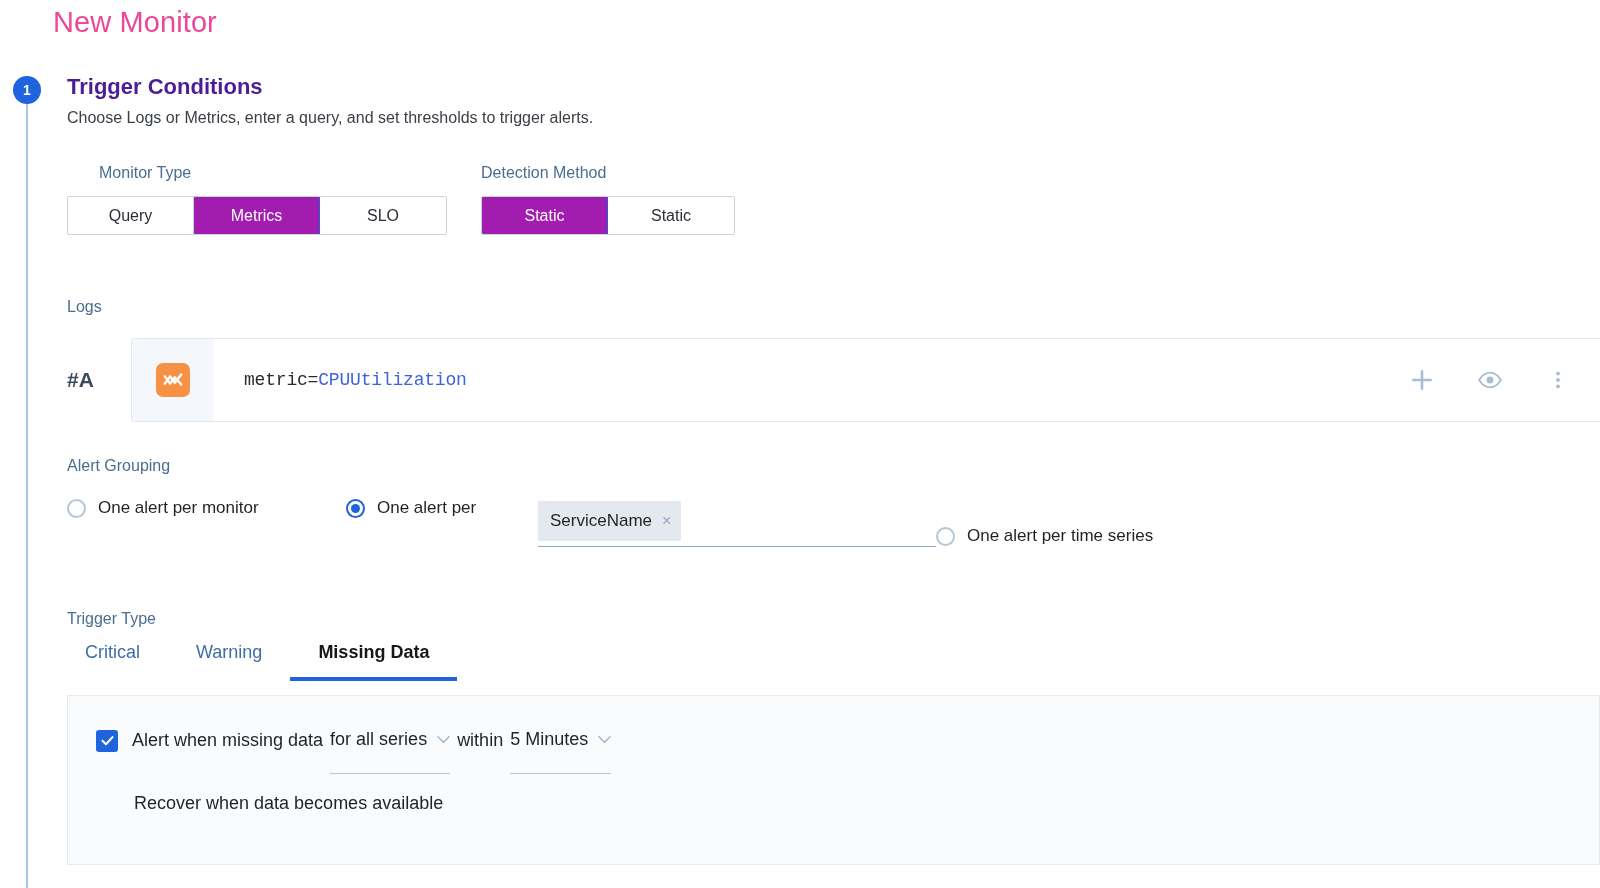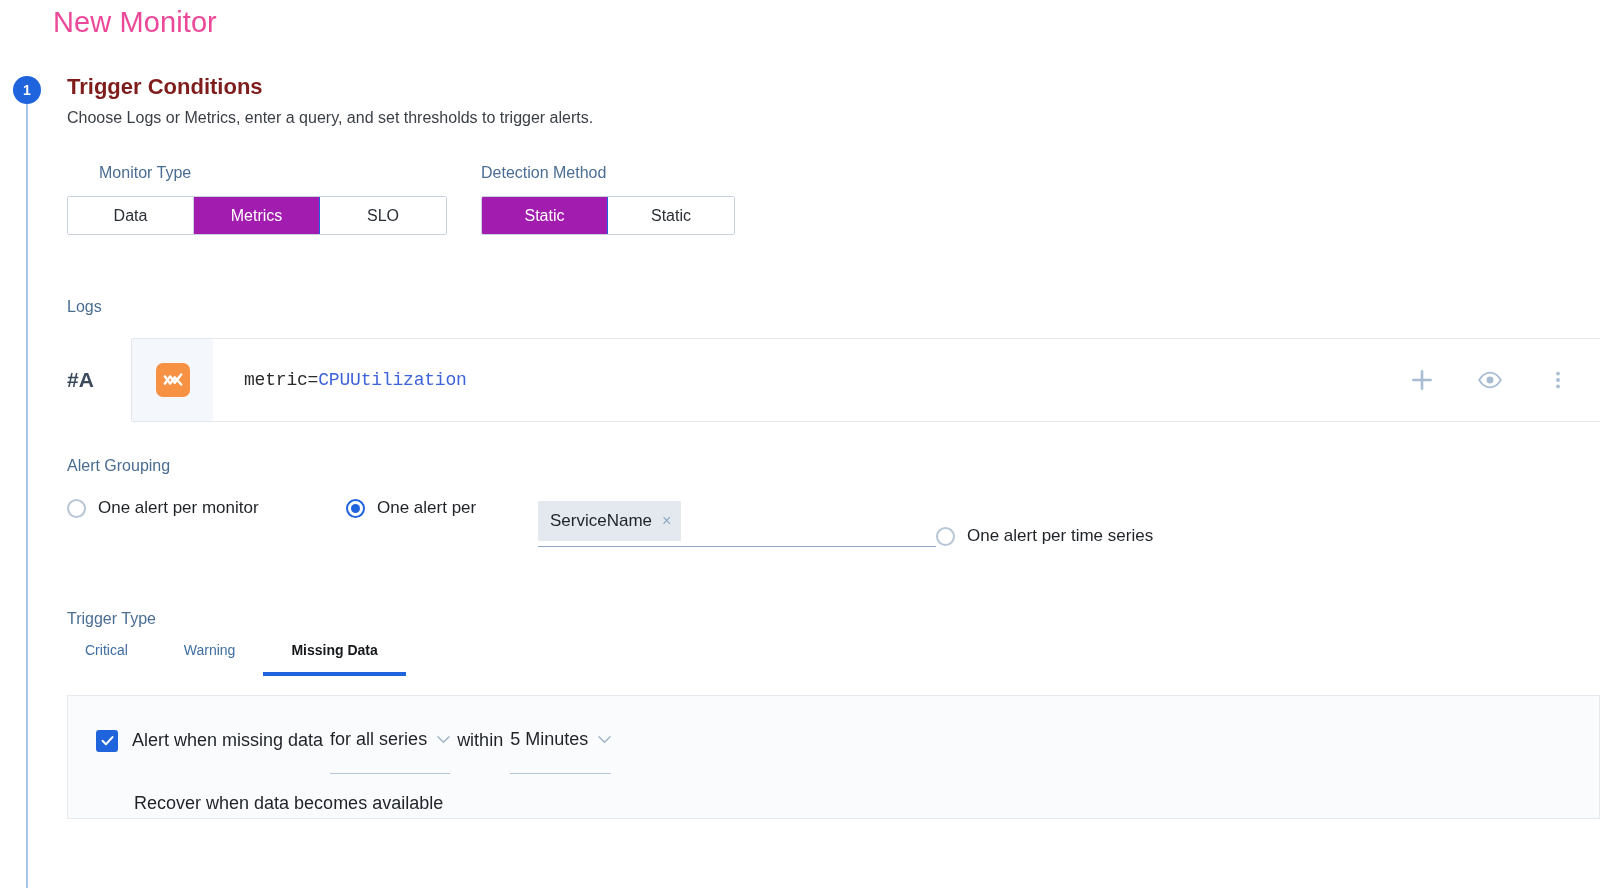--- a/index.html
+++ b/index.html
@@ -43,21 +43,21 @@
     width: 2px; height: 784px;
     background: #a8c4ea;
   }
 
   
   .section-title {
     position: absolute;
     left: 67px; top: 74px;
     font-size: 22px;
     font-weight: 700;
-    color: #7f1d1d;
+    color: #4c1d95;
   }
   .section-sub {
     position: absolute;
     left: 67px; top: 109px;
     font-size: 16px;
     color: #3a3f45;
   }
 
   
   .field-label {
@@ -212,39 +212,39 @@
   }
 
   
   .tabs {
     position: absolute;
     left: 67px; top: 642px;
     display: flex;
     align-items: flex-end;
   }
   .tab {
-    font-size: 14px;
+    font-size: 18px;
     color: #3f6ea5;
     padding: 0 28px 14px 28px;
     cursor: pointer;
     border-bottom: 4px solid transparent;
     white-space: nowrap;
   }
   .tab:first-child { padding-left: 18px; }
   .tab.active {
     color: #15171a;
     font-weight: 700;
     border-bottom-color: #1f64dd;
   }
 
   
   .panel {
     position: absolute;
     left: 67px; top: 695px;
-    width: 1533px; height: 124px;
+    width: 1533px; height: 170px;
     background: #fafbfc;
     border: 1px solid #e6eaef;
   }
 
   .md-row {
     position: absolute;
     left: 28px; top: 33px;
     display: flex; align-items: center;
   }
   .checkbox {
@@ -300,21 +300,21 @@
   <div class="page-title">New Monitor</div>
 
   <div class="step-badge">1</div>
   <div class="step-line"></div>
 
   <div class="section-title">Trigger Conditions</div>
   <div class="section-sub">Choose Logs or Metrics, enter a query, and set thresholds to trigger alerts.</div>
 
   <div class="field-label lbl-monitor-type">Monitor Type</div>
   <div class="segmented seg-monitor-type">
-    <div class="seg-btn">Data</div>
+    <div class="seg-btn">Query</div>
     <div class="seg-btn active">Metrics</div>
     <div class="seg-btn">SLO</div>
   </div>
 
   <div class="field-label lbl-detection">Detection Method</div>
   <div class="segmented seg-detection">
     <div class="seg-btn active">Static</div>
     <div class="seg-btn">Static</div>
   </div>
 

